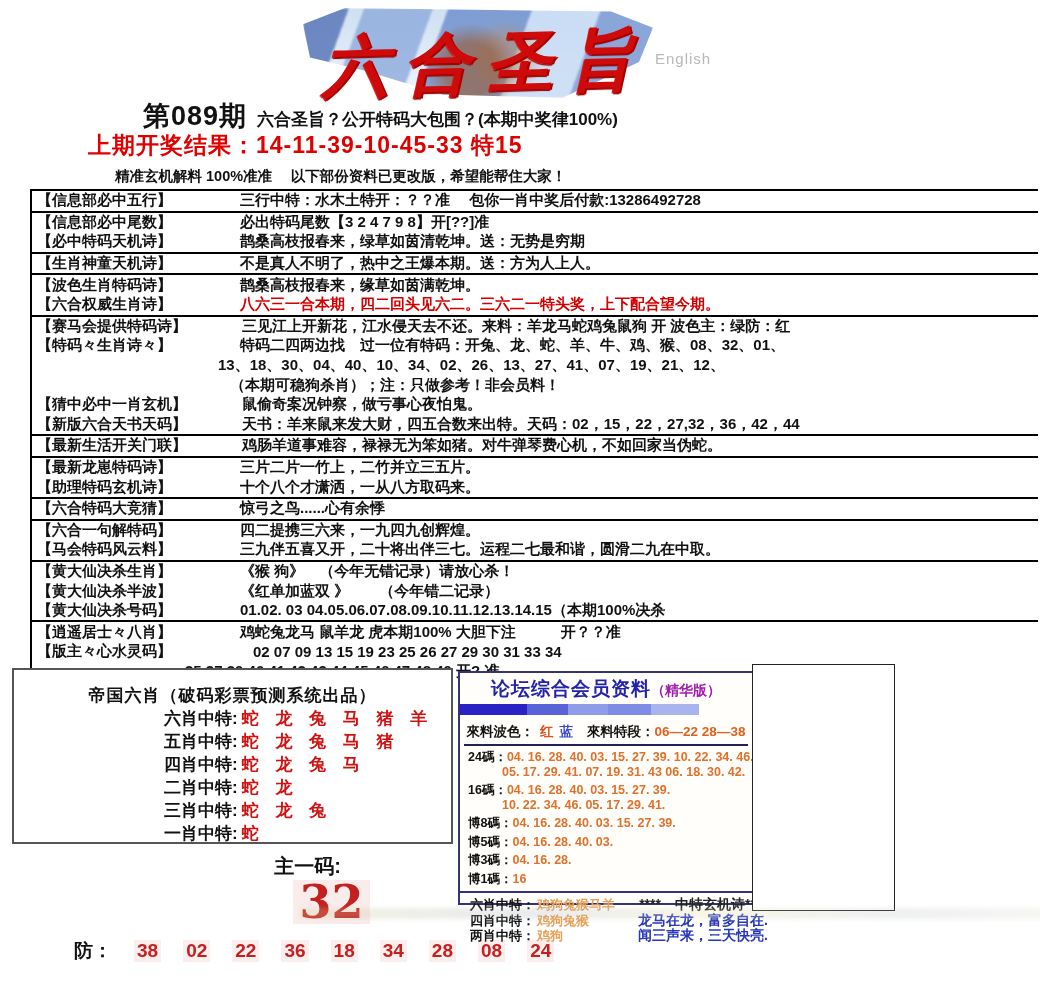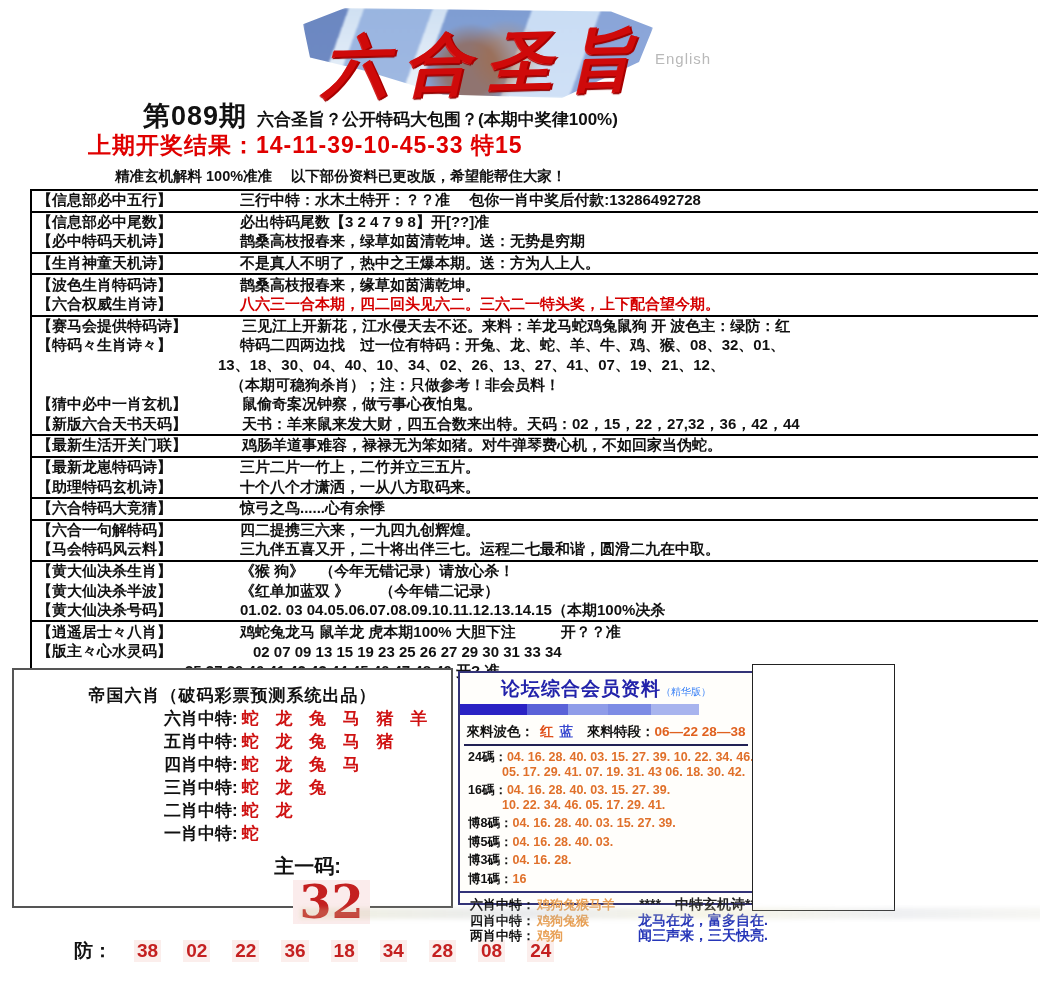--- a/index.html
+++ b/index.html
@@ -47,42 +47,42 @@
   .tcontent{flex:1;padding-left:55px;font-size:15px;font-weight:bold;}
   .trow.full{border-bottom:2px solid #000;}
   .trow.red .tcontent{color:#d40000;}
   .ind-a .tcontent{padding-left:33px;}
   .ind-b .tcontent{padding-left:45px;}
   .ind-c .tcontent{padding-left:68px;}
   .ind-0 .tcontent{padding-left:0;}
 
   
   .lpanel{
-    left:12px;top:668px;width:441px;height:240px;
+    left:12px;top:668px;width:441px;height:176px;
     border:2px solid #555;background:#fff;box-sizing:border-box;padding-top:14px;
   }
   .lp-title{font-size:17px;font-weight:bold;text-align:center;letter-spacing:1px;}
   .lp-row{font-size:17px;font-weight:bold;line-height:23px;padding-left:150px;white-space:nowrap;}
   .lp-row .lp-val{color:#cf1212;letter-spacing:6px;margin-left:4px;}
   .lp-main{padding-left:150px;margin-top:8px;display:flex;align-items:center;flex-direction:column;}
   .lp-main-label{font-size:20px;font-weight:bold;}
   .lp-main-code{font-size:46px;line-height:44px;font-weight:bold;color:#c42020;margin-left:48px;background:#fbecec;padding:0 6px;font-family:"DejaVu Serif","Liberation Serif",serif;}
   .lp-guard{padding-left:60px;margin-top:14px;display:flex;align-items:center;}
   .lp-guard-label{font-size:19px;font-weight:bold;}
   .lp-guard .gnum{font-size:19px;font-weight:bold;color:#c42020;margin-left:22px;background:#fbeeec;padding:0 3px;}
 
   
   .rpanel{
     left:458px;top:671px;width:296px;height:234px;
     border:2px solid #333377;background:#fffefb;box-sizing:border-box;
     font-weight:bold;
   }
   .rp-title{text-align:center;margin-top:3px;white-space:nowrap;}
   .rp-title-main{color:#2222aa;font-size:19px;font-weight:bold;letter-spacing:1px;}
-  .rp-title-suffix{color:#3b82f6;font-size:10px;font-weight:normal;}
+  .rp-title-suffix{color:#a21caf;font-size:14px;font-weight:bold;}
   .rp-bar{height:11px;width:82%;margin:2px 0 2px 0;
     background:linear-gradient(90deg,#2a22c4 0 28%,#5a62d8 28% 45%,#8f9ce8 45% 62%,#7d8ce4 62% 80%,#a8b4ee 80% 100%);}
   .rp-wave{font-size:13.5px;text-align:center;white-space:nowrap;margin-top:8px;}
   .rp-wave .red{color:#e0501a;margin:0 6px;}
   .rp-wave .blue{color:#3a4ad0;margin-right:14px;}
   .rp-wave .seg{color:#e0611f;}
   .rp-rule{border-top:2px solid #222255;margin:3px 4px 4px 4px;}
   .rp-codes{padding-left:8px;font-size:12.5px;line-height:14.5px;}
   .code-block{margin-bottom:4px;}
   .code-l1{white-space:nowrap;}
@@ -211,22 +211,22 @@
       <span class="tlabel"></span>
       <span class="tcontent">35 37 39 40 41 42 43 44 45 46 47 48 49 开? 准</span>
     </div>
 </div>
 
 <div class="abs lpanel">
   <div class="lp-title">帝国六肖（破码彩票预测系统出品）</div>
   <div class="lp-row"><span>六肖中特:</span><span class="lp-val">蛇 龙 兔 马 猪 羊</span></div>
   <div class="lp-row"><span>五肖中特:</span><span class="lp-val">蛇 龙 兔 马 猪</span></div>
   <div class="lp-row"><span>四肖中特:</span><span class="lp-val">蛇 龙 兔 马</span></div>
+  <div class="lp-row"><span>二肖中特:</span><span class="lp-val">蛇 龙</span></div>
   <div class="lp-row"><span>三肖中特:</span><span class="lp-val">蛇 龙 兔</span></div>
-  <div class="lp-row"><span>二肖中特:</span><span class="lp-val">蛇 龙</span></div>
   <div class="lp-row"><span>一肖中特:</span><span class="lp-val">蛇</span></div>
   <div class="lp-main">
     <span class="lp-main-label">主一码:</span>
     <span class="lp-main-code">32</span>
   </div>
   <div class="lp-guard">
     <span class="lp-guard-label">防：</span>
     <span class="gnum">38</span>
     <span class="gnum">02</span>
     <span class="gnum">22</span>

